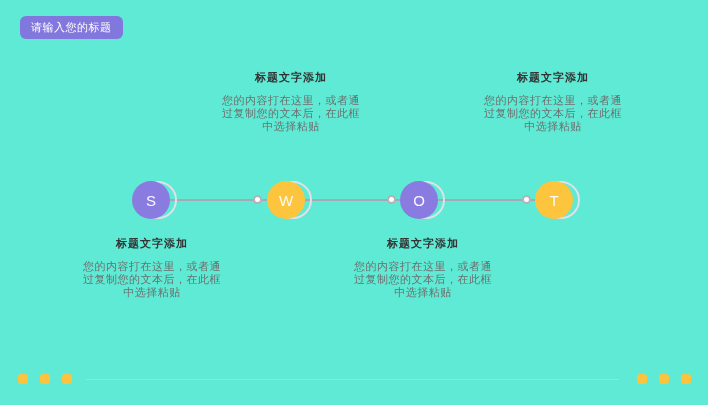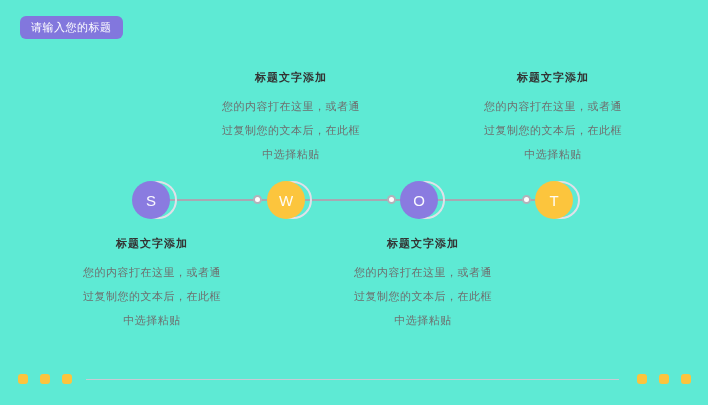--- a/index.html
+++ b/index.html
@@ -93,21 +93,21 @@
   .tblock .title {
     font-size: 11px;
     font-weight: bold;
     color: #333333;
     margin-bottom: 9px;
     letter-spacing: 1px;
   }
   .tblock .body {
     font-size: 11px;
     color: #6e6e6e;
-    line-height: 24px;
+    line-height: 13px;
     white-space: pre-line;
     letter-spacing: 0.5px;
   }
   .tblock.b-w { left: 206px; top: 70px; }
   .tblock.b-t { left: 468px; top: 70px; }
   .tblock.b-s { left: 67px;  top: 236px; }
   .tblock.b-o { left: 338px; top: 236px; }
 
   
   .sq {

